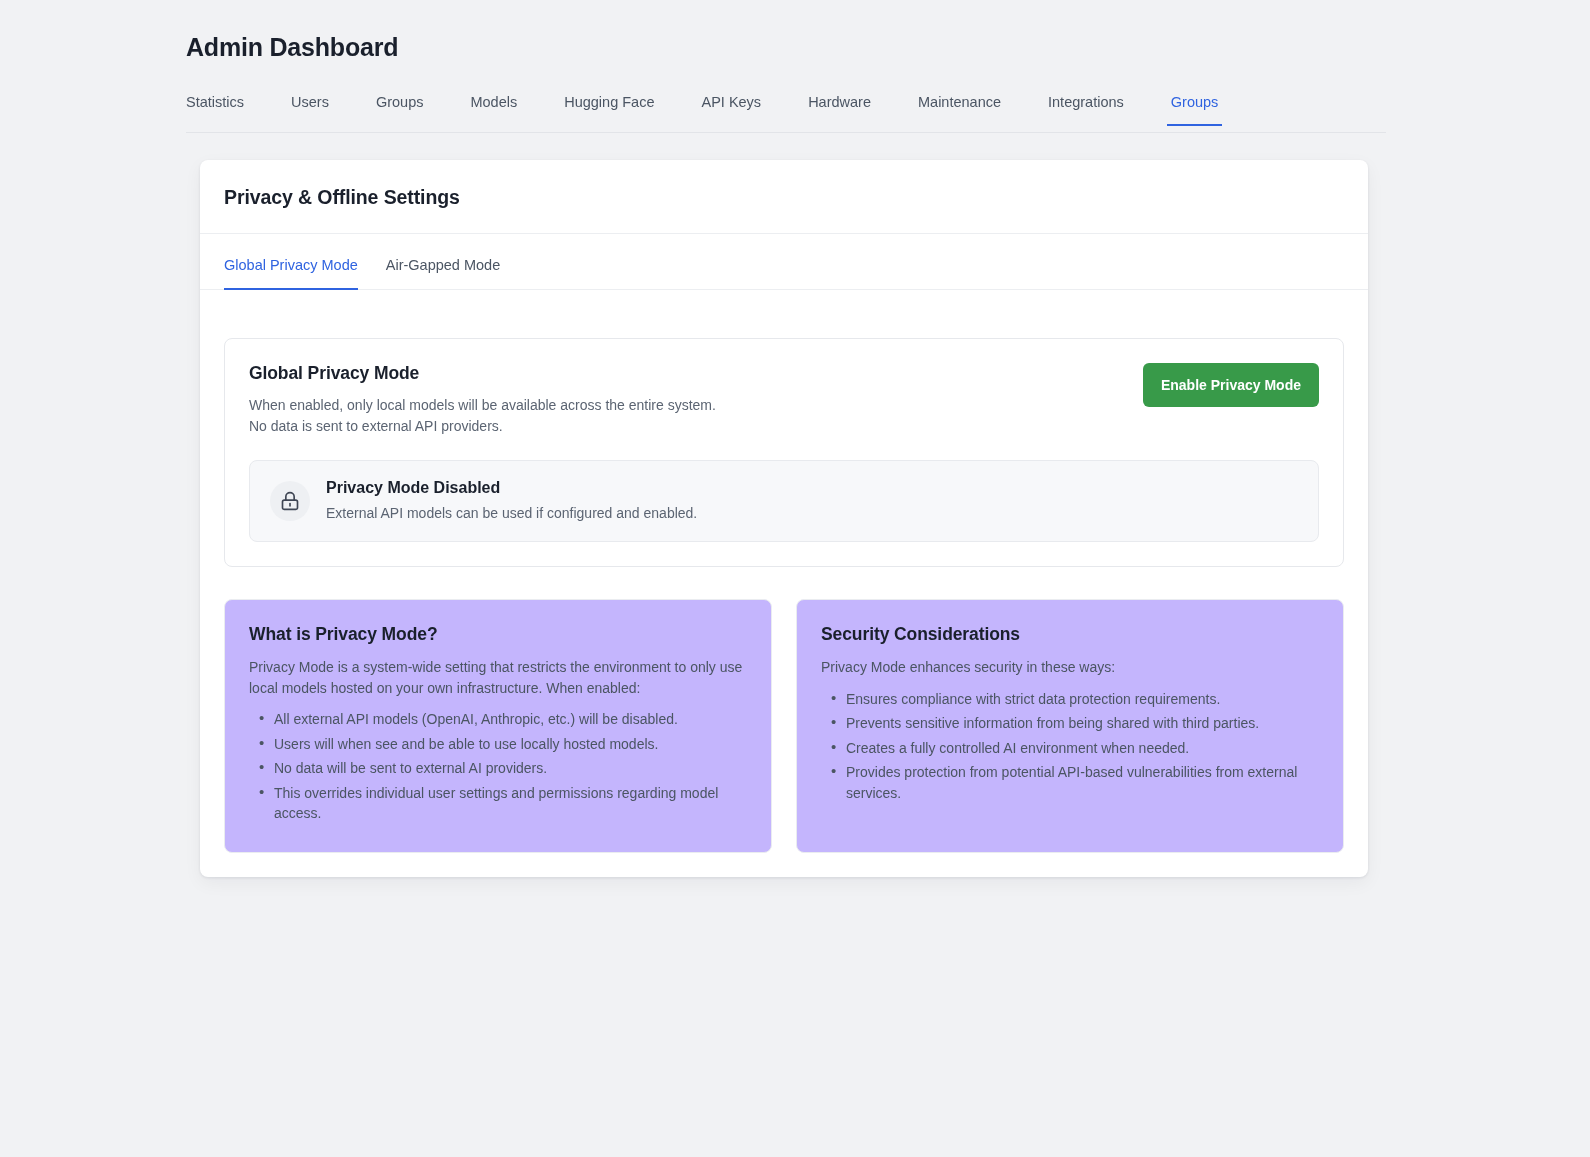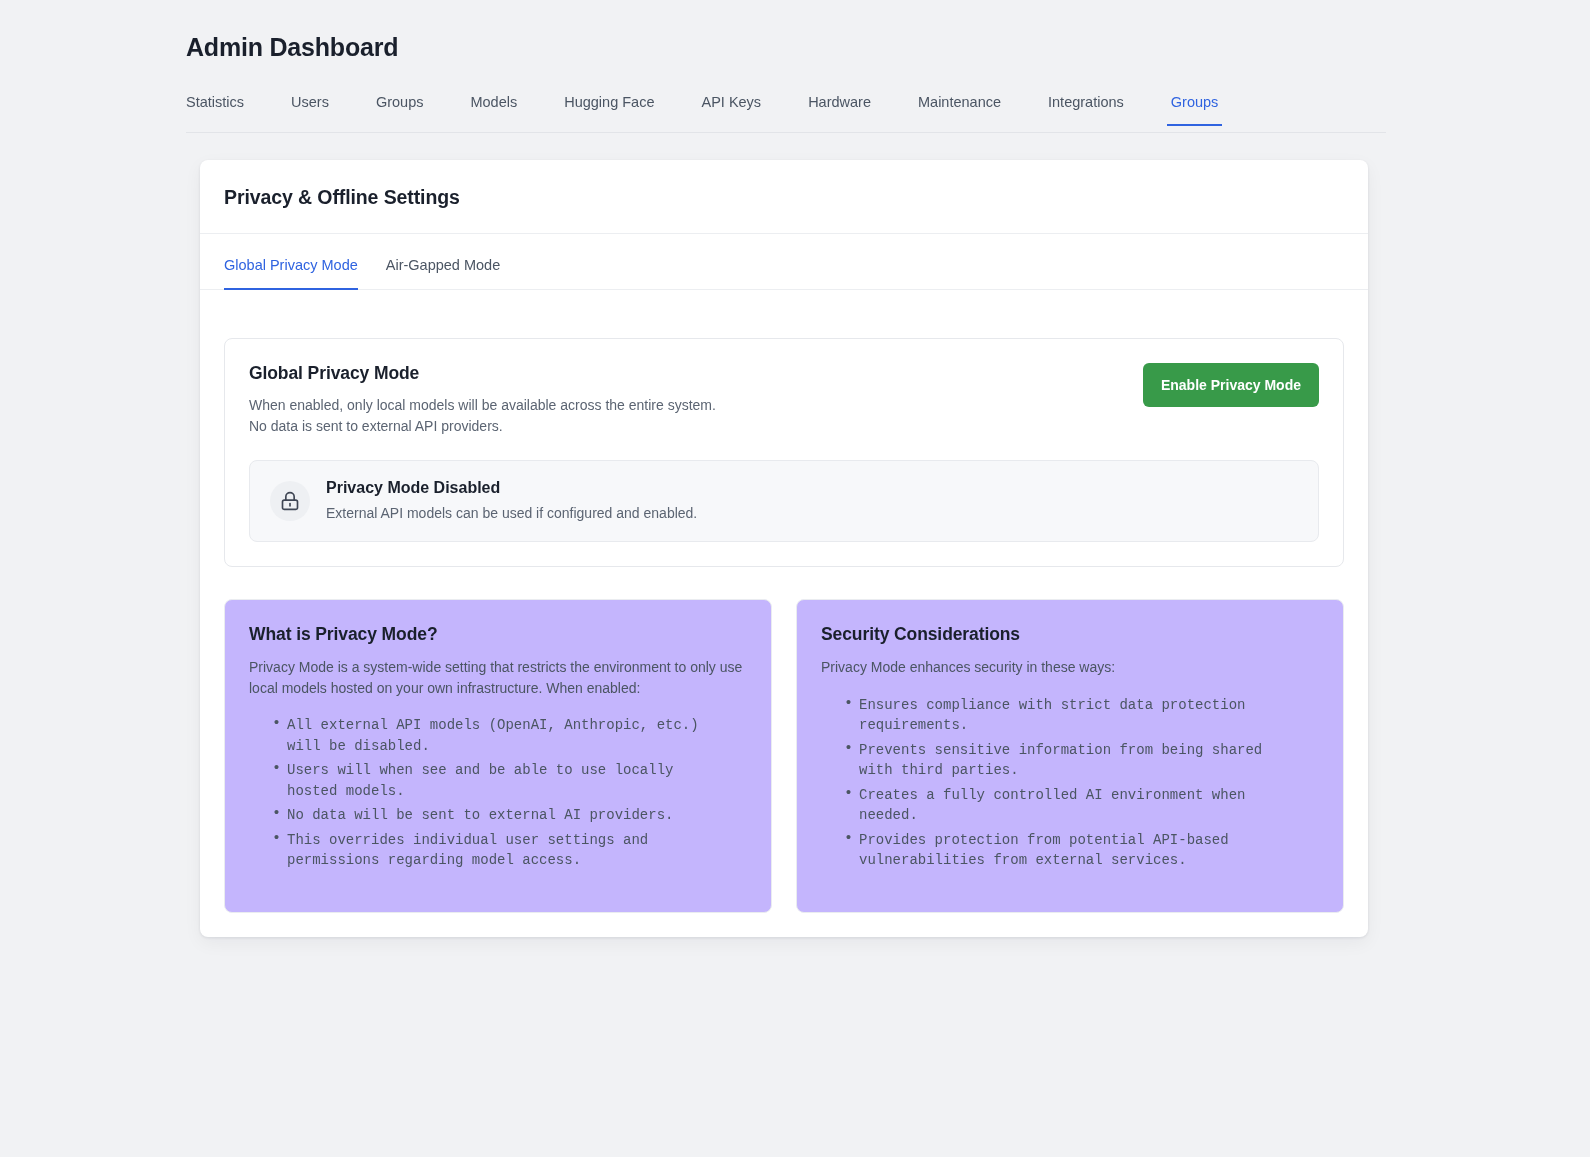--- a/index.html
+++ b/index.html
@@ -224,23 +224,22 @@
     letter-spacing: -0.1px;
   }
   .info-lead {
     font-size: 14px;
     color: #4b5563;
     line-height: 20.5px;
     margin-bottom: 11px;
   }
   .info-list {
     list-style: none;
-    margin: 17px;
+    margin: 4px;
     padding: 0;
-    font-family: Liberation Mono, monospace;
   }
   .info-list li {
     font-size: 14px;
     color: #4b5563;
     line-height: 20.5px;
     padding-left: 21px;
     position: relative;
     margin-bottom: 4px;
   }
   .info-list li::before {

